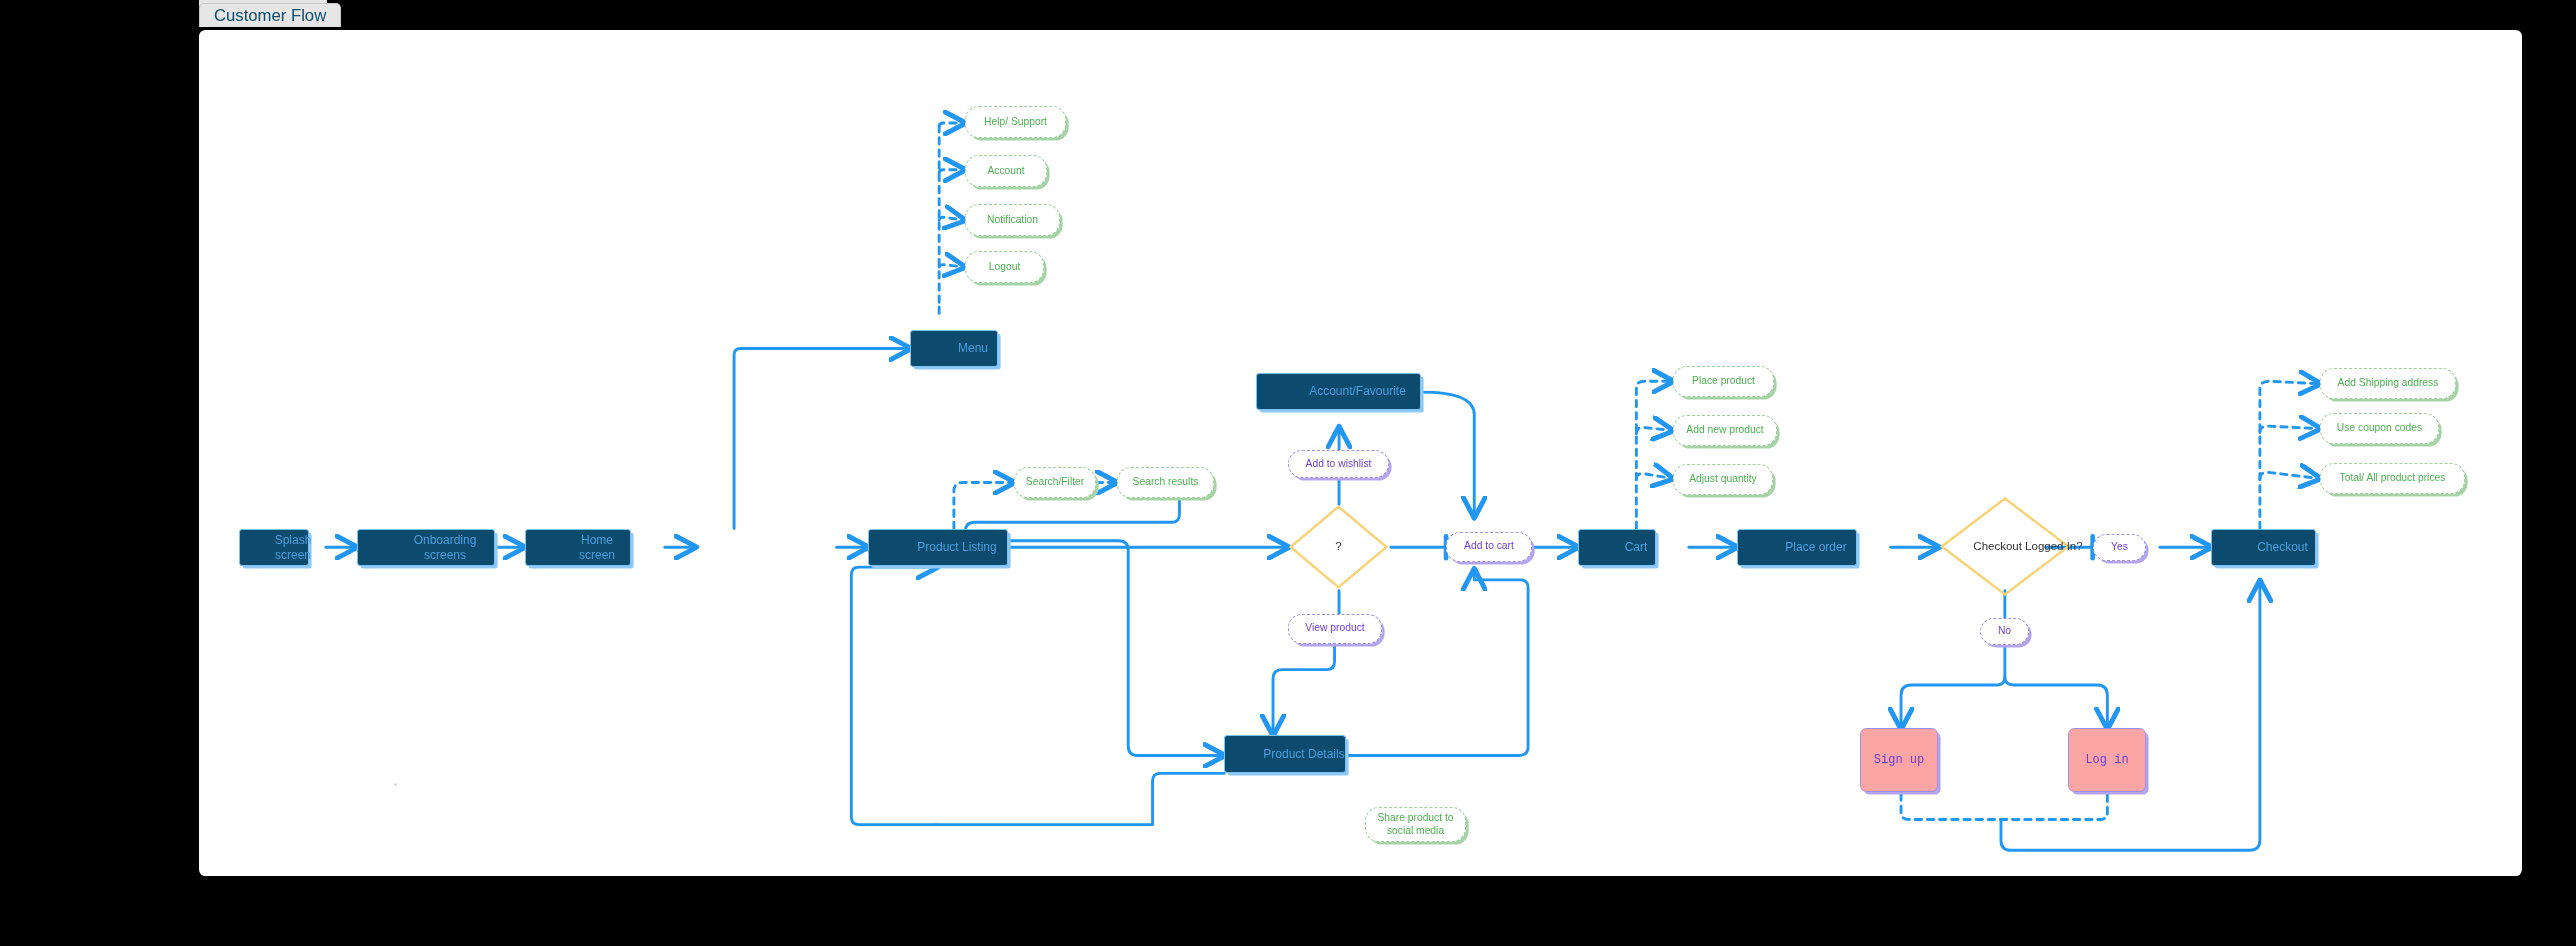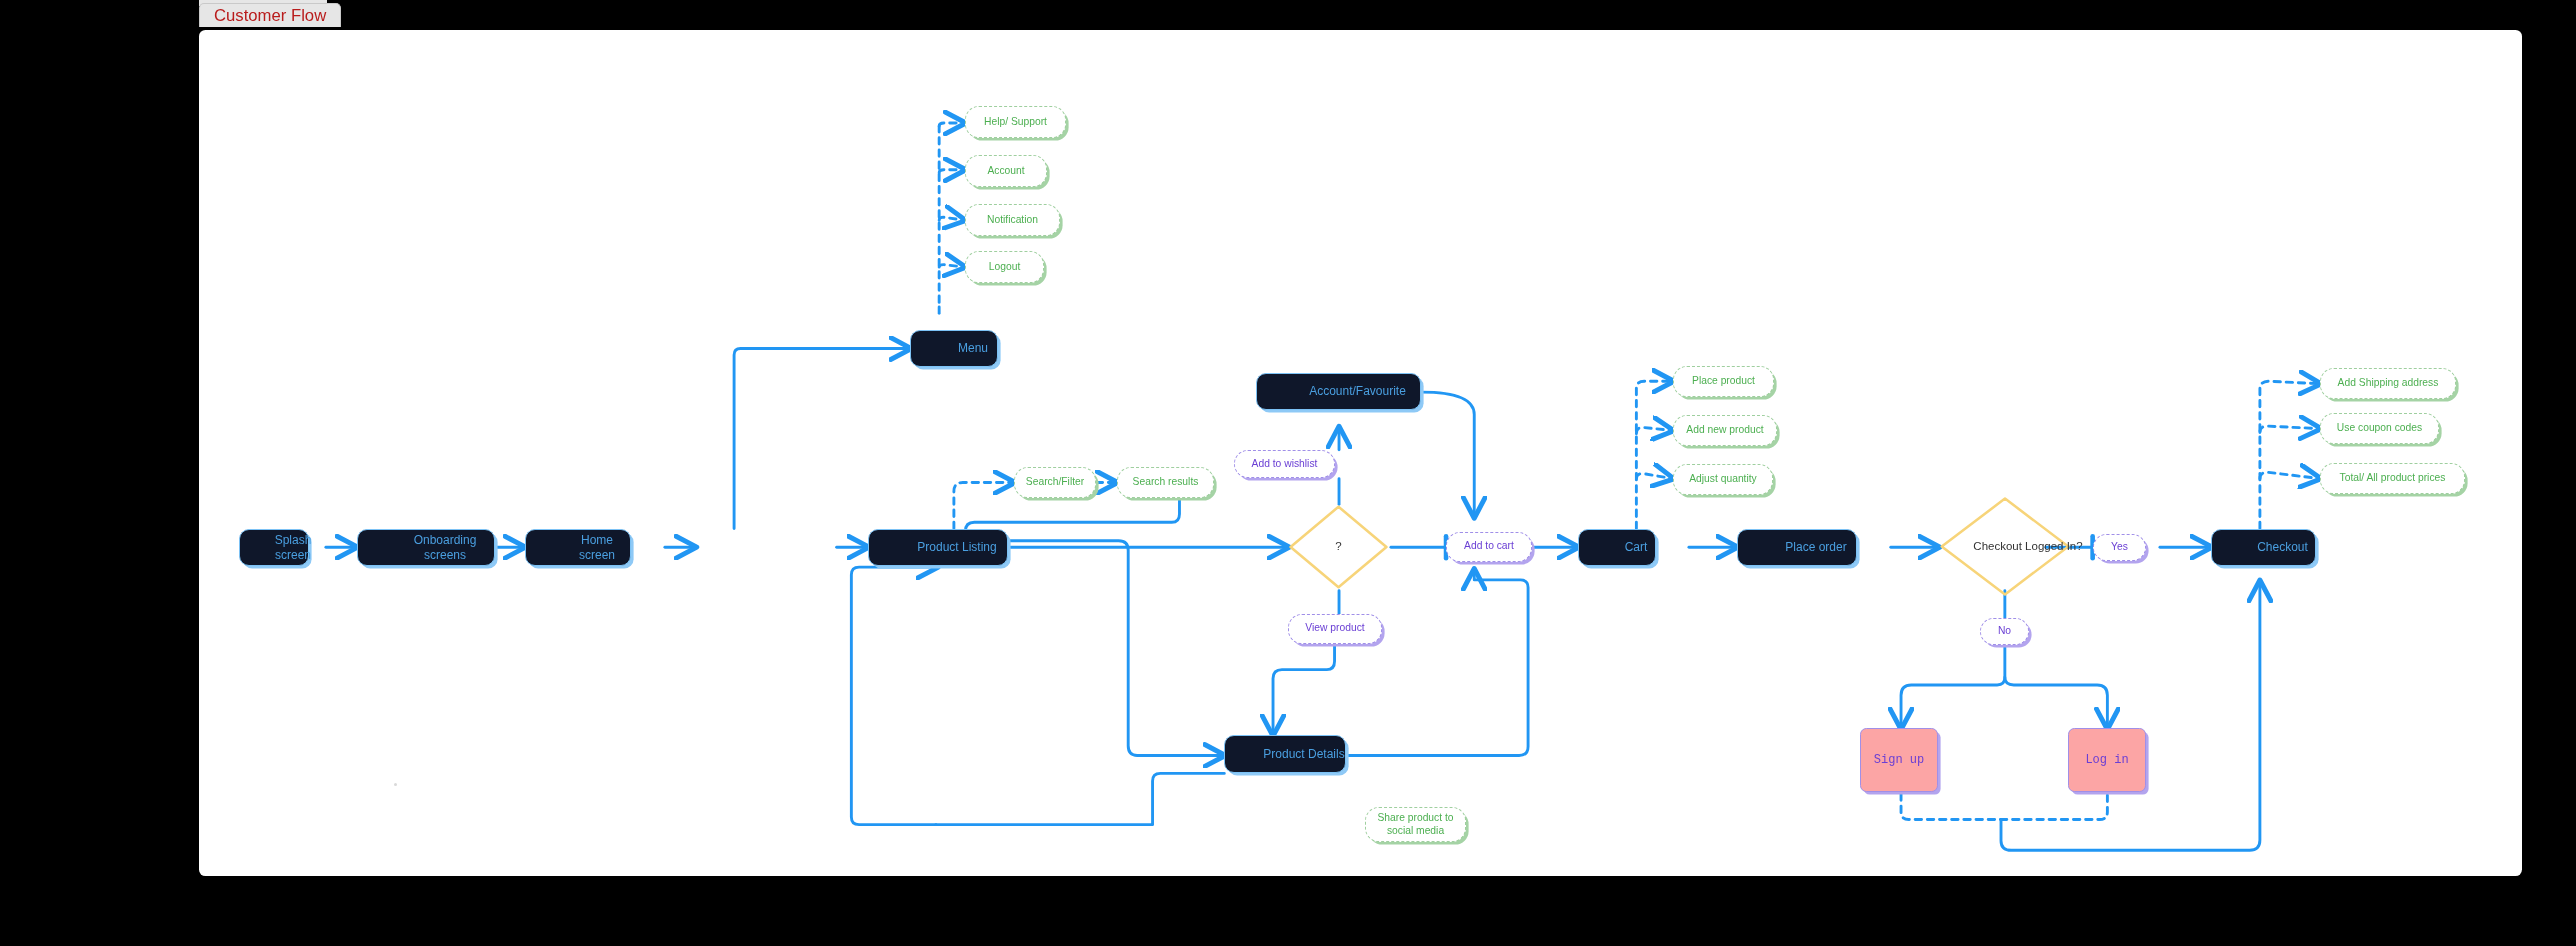--- a/index.html
+++ b/index.html
@@ -4,35 +4,35 @@
 <style>
   html,body{margin:0;padding:0;background:#000;}
   body{width:2576px;height:946px;font-family:"Liberation Sans",sans-serif;overflow:hidden;}
   #app{position:absolute;left:0;top:0;width:2576px;height:946px;background:#000;}
 
   
   #tabstrip{position:absolute;left:199px;top:0px;width:128px;height:30px;}
   #tab{position:absolute;left:0;top:3.2px;height:23px;padding:0 14px;
        background:#e6e6e6;border:0.6px solid #c9c9c9;border-bottom:none;
        border-radius:5.1px 5.1px 0 0;display:flex;align-items:center;
-       font-size:16.7px;color:#b91c1c;white-space:nowrap;}
+       font-size:16.7px;color:#0c4a6e;white-space:nowrap;}
   #tab-shoulder{position:absolute;left:0;top:0;width:128px;height:6.4px;background:#e6e6e6;}
 
   
   #canvas{position:absolute;left:199px;top:30px;width:2323px;height:846px;
           background:#fff;border-radius:6.4px;overflow:hidden;}
   #board{position:absolute;left:0;top:0;width:2323px;height:846px;}
 
   svg#wires{position:absolute;left:0;top:0;width:2323px;height:846px;}
 
   .node{position:absolute;box-sizing:border-box;display:flex;align-items:center;
         justify-content:center;text-align:center;line-height:1.25;}
 
   
-  .proc{background:#0f172a;border:1.3px solid #7cc2f5;border-radius:10px;
+  .proc{background:#0c4a6e;border:1.3px solid #7cc2f5;border-radius:3px;
         color:#4a9fe0;font-size:12px;
         box-shadow:3.2px 3.2px 0 -0.6px #8ec9f6;padding-left:38px;}
 
   
   .green{background:#fff;border:1.3px dashed #9fcf9f;border-radius:14px;
          color:#4caf50;font-size:10.3px;box-shadow:3.2px 3.2px 0 -0.6px #a5d3a5;}
 
   
   .purple{background:#fff;border:1.3px dashed #a08fe8;border-radius:14px;
           color:#6a3fd4;font-size:10.3px;box-shadow:3.2px 3.2px 0 -0.6px #b3a4ee;}
@@ -188,21 +188,21 @@
       <div class="node green" style="left:1474px;top:385px;width:104px;height:31px;">Add new product</div>
 
       <div class="node green" style="left:1474px;top:434px;width:100px;height:31px;">Adjust quantity</div>
 
       <div class="node green" style="left:2121px;top:338px;width:136px;height:31px;">Add Shipping address</div>
 
       <div class="node green" style="left:2121px;top:383px;width:119px;height:31px;">Use coupon codes</div>
 
       <div class="node green" style="left:2121px;top:433px;width:145px;height:31px;">Total/ All product prices</div>
 
-      <div class="node purple" style="left:1035px;top:420px;width:101px;height:28px;">Add to wishlist</div>
+      <div class="node purple" style="left:1089px;top:420px;width:101px;height:28px;">Add to wishlist</div>
 
       <div class="node purple" style="left:1247px;top:502px;width:86px;height:29.5px;text-align:right;">Add to cart</div>
 
       <div class="node purple" style="left:1089px;top:584px;width:94px;height:29.5px;">View product</div>
 
       <div class="node purple" style="left:1894px;top:504px;width:53px;height:27px;">Yes</div>
 
       <div class="node purple" style="left:1781px;top:588px;width:49px;height:27px;">No</div>
 
       <div class="node pbox" style="left:1661px;top:698px;width:78px;height:64px;">Sign up</div>

